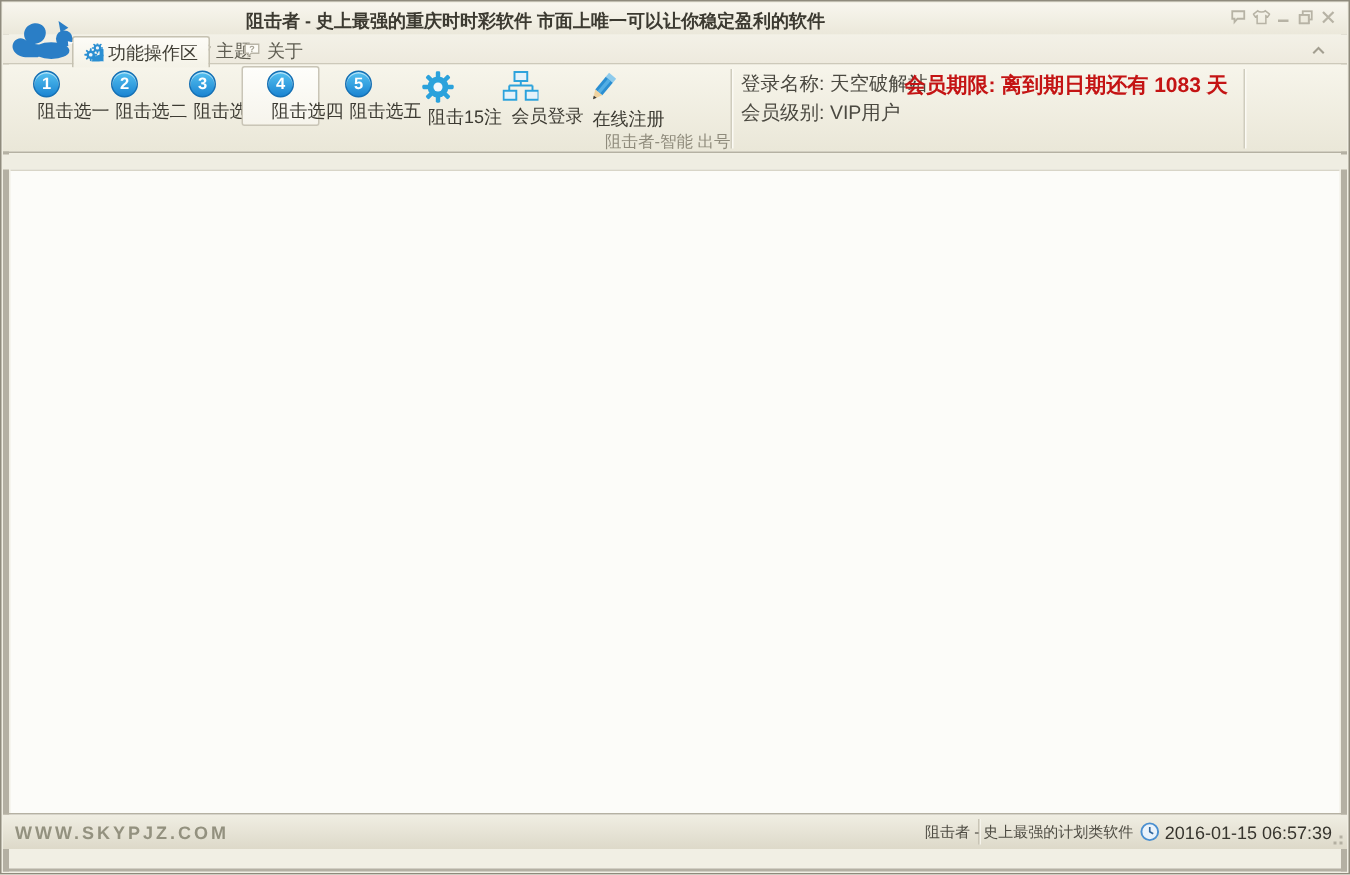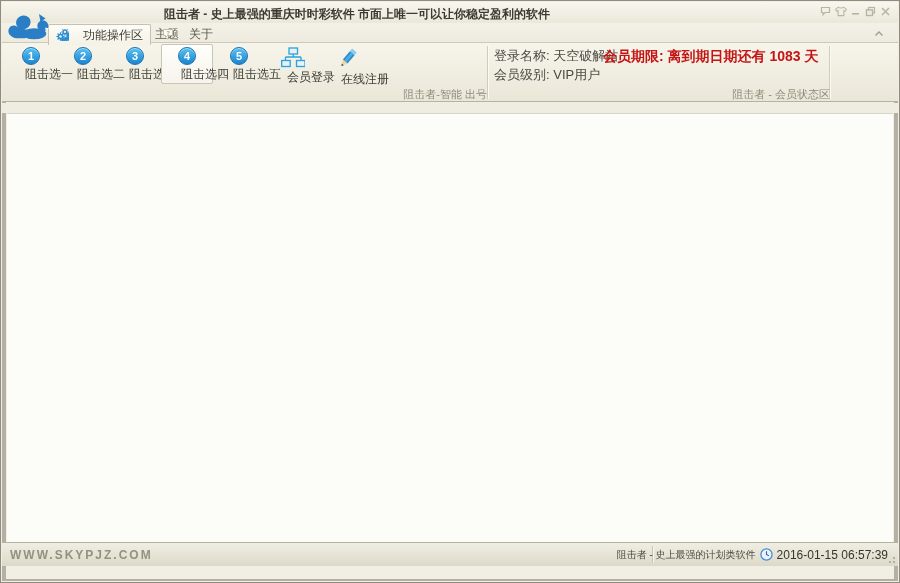--- a/index.html
+++ b/index.html
@@ -20,21 +20,21 @@
   .win-controls{ position:absolute; right:6px; top:3px; display:flex; gap:2px; }
   .win-btn{ width:13px; height:12px; display:flex; align-items:center; justify-content:center; }
   .win-btn svg{ stroke:#b7b3a5; fill:none; stroke-width:1.2; }
 
   
   .logo{ position:absolute; left:5px; top:11px; width:46px; height:29px; color:#2a7ec6; z-index:5; }
 
   
   .tabrow{ position:absolute; left:1px; right:1px; top:22px; height:20px;
     border-bottom:1px solid #cdc9ba; background:linear-gradient(#f3f1e7,#eeeade); }
-  .tab{ position:absolute; top:1px; height:20px; display:flex; align-items:center; gap:14px;
+  .tab{ position:absolute; top:1px; height:20px; display:flex; align-items:center; gap:3px;
     padding:0 7px; font-size:12px; color:#5e5c51; white-space:nowrap; }
   .tab.active{ left:46px; background:linear-gradient(#fdfcf7,#f4f2e7);
     border:1px solid #c6c2b2; border-bottom:none; border-radius:2px 2px 0 0;
     color:#403e35; z-index:2; height:21px; }
   .tab-ico{ display:inline-flex; width:13px; height:12px; }
   .ribbon-collapse{ position:absolute; right:12px; top:4px; width:14px; height:13px;
     display:flex; align-items:center; justify-content:center; }
   .ribbon-collapse svg{ stroke:#a29e90; fill:none; stroke-width:1.4; }
 
   
@@ -220,20 +220,28 @@
             <span class="numcircle">4</span>
           </span>
         <span class="rlabel">阻击选四</span>
       </div>
       <div class="rbtn" style="width:52px">
         <span class="ricon">
             <span class="numcircle">5</span>
           </span>
         <span class="rlabel">阻击选五</span>
       </div>
+      <div class="rbtn" style="width:54px">
+        <span class="ricon gear-ico">
+          <svg width="22" height="22" viewBox="0 0 24 24">
+              <use href="#ico-gear"></use>
+            </svg>
+        </span>
+        <span class="rlabel">阻击15注</span>
+      </div>
       <div class="rbtn" style="width:56px">
         <span class="ricon">
           <svg width="24" height="21" viewBox="0 0 24 21" fill="#e4f2fa" stroke="#2ba2dc" stroke-width="1.3">
             <rect x="8" y="1" width="8.5" height="6"></rect>
             <path d="M12.2 7 V10 M4.5 10 H20 M4.5 10 V13.5 M20 10 V13.5" fill="none"></path>
             <rect x="0.7" y="13.5" width="8.5" height="6"></rect>
             <rect x="15.5" y="13.5" width="8.5" height="6"></rect>
           </svg>
         </span>
         <span class="rlabel">会员登录</span>
@@ -257,21 +265,20 @@
     <div class="vsep" style="left:485px"></div>
     <div class="vsep" style="left:827px"></div>
 
     <div class="member-col">
       <div><span>登录名称:</span> <span>天空破解站</span></div>
       <div><span>会员级别:</span> <span>VIP用户</span></div>
     </div>
     <div class="member-expiry">会员期限: 离到期日期还有 1083 天</div>
 
     <div class="gcap gcap1">阻击者-智能 出号</div>
-    <div class="gcap gcap2">阻击者 - 会员状态区</div>
   </div>
 
   <div class="strip"></div>
 
   <div class="content">
     
   </div>
 
   <div class="statusbar">
     <div class="sb-site">WWW.SKYPJZ.COM</div>

